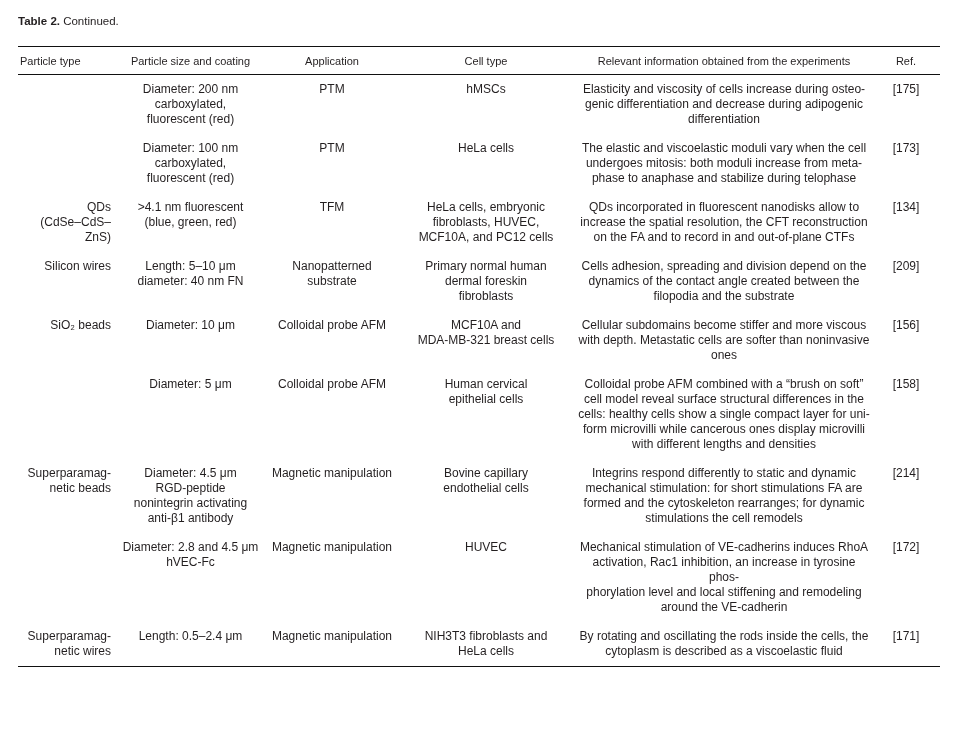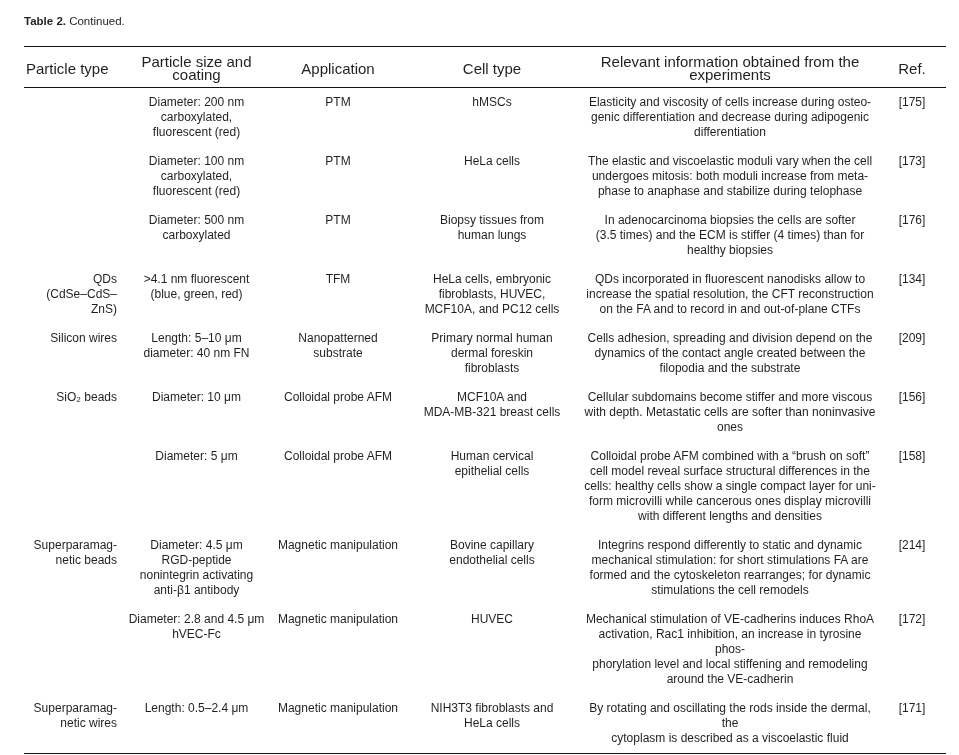--- a/index.html
+++ b/index.html
@@ -4,21 +4,21 @@
 <style>
   * { margin: 0; padding: 0; box-sizing: border-box; }
   html, body { background: #ffffff; }
   body {
     width: 959px;
     height: 755px;
     font-family: "Liberation Sans", "DejaVu Sans", sans-serif;
     color: #231f20;
     overflow: hidden;
   }
-  .page { padding: 14px 19px 0 24px; }
+  .page { padding: 14px 19px 0 18px; }
 
   .table-title {
     font-size: 11.5px;
     line-height: 14px;
     margin-bottom: 18px;
     color: #231f20;
   }
   .table-title .bold { font-weight: bold; }
 
   table {
@@ -30,21 +30,21 @@
   col.c2 { width: 155px; }
   col.c3 { width: 128px; }
   col.c4 { width: 180px; }
   col.c5 { width: 296px; }
   col.c6 { width: 68px; }
 
   thead th {
     border-top: 1.5px solid #111111;
     border-bottom: 1px solid #111111;
     font-weight: normal;
-    font-size: 15px;
+    font-size: 11px;
     line-height: 13px;
     padding: 8px 2px 6px 2px;
     vertical-align: middle;
   }
   thead th.a-left  { text-align: left; }
   thead th.a-center { text-align: center; }
 
   tbody td {
     font-size: 12px;
     line-height: 15px;
@@ -102,32 +102,20 @@
         <td class="a-left"></td>
         <td class="a-center">Diameter: 100 nm
 carboxylated,
 fluorescent (red)</td>
         <td class="a-center">PTM</td>
         <td class="a-center">HeLa cells</td>
         <td class="a-center">The elastic and viscoelastic moduli vary when the cell
 undergoes mitosis: both moduli increase from meta-
 phase to anaphase and stabilize during telophase</td>
         <td class="a-center">[173]</td>
-      </tr>
-      <tr>
-        <td class="a-left"></td>
-        <td class="a-center">Diameter: 500 nm
-carboxylated</td>
-        <td class="a-center">PTM</td>
-        <td class="a-center">Biopsy tissues from
-human lungs</td>
-        <td class="a-center">In adenocarcinoma biopsies the cells are softer
-(3.5 times) and the ECM is stiffer (4 times) than for
-healthy biopsies</td>
-        <td class="a-center">[176]</td>
       </tr>
       <tr>
         <td class="a-left">QDs
 (CdSe–CdS–
 ZnS)</td>
         <td class="a-center">&gt;4.1 nm fluorescent
 (blue, green, red)</td>
         <td class="a-center">TFM</td>
         <td class="a-center">HeLa cells, embryonic
 fibroblasts, HUVEC,
@@ -203,20 +191,20 @@
 around the VE-cadherin</td>
         <td class="a-center">[172]</td>
       </tr>
       <tr>
         <td class="a-left">Superparamag-
 netic wires</td>
         <td class="a-center">Length: 0.5–2.4 μm</td>
         <td class="a-center">Magnetic manipulation</td>
         <td class="a-center">NIH3T3 fibroblasts and
 HeLa cells</td>
-        <td class="a-center">By rotating and oscillating the rods inside the dermal, the
+        <td class="a-center">By rotating and oscillating the rods inside the cells, the
 cytoplasm is described as a viscoelastic fluid</td>
         <td class="a-center">[171]</td>
       </tr>
     </tbody>
   </table>
 
 </div>
 
 </body></html>

